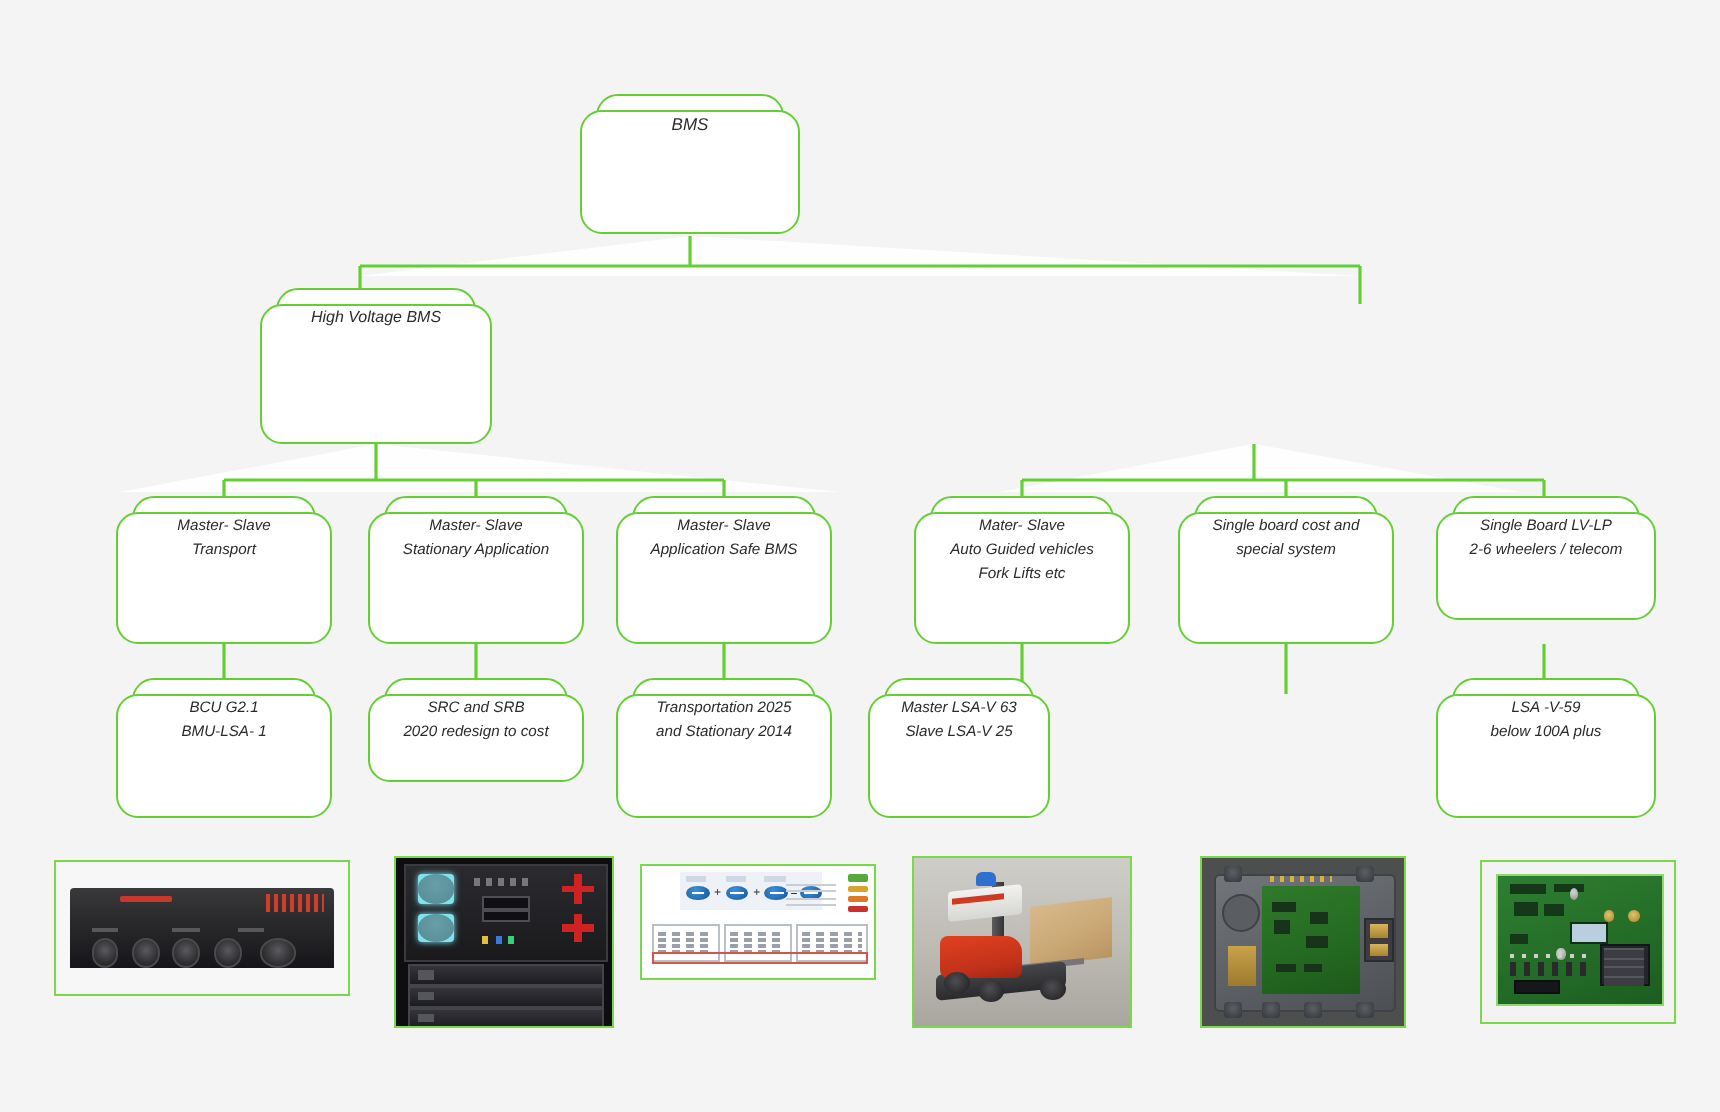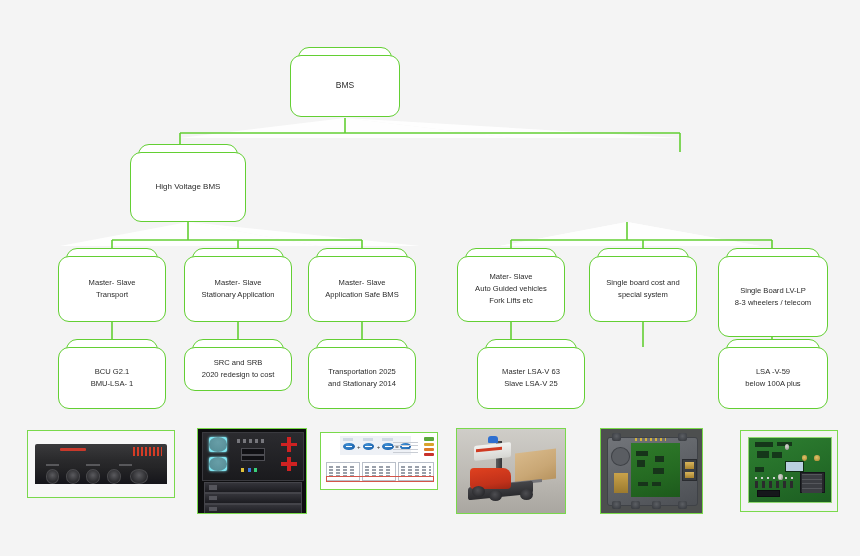--- a/index.html
+++ b/index.html
@@ -43,21 +43,22 @@
   .node .sheet.back2 {
     left: 8px; top: -8px; right: 8px; bottom: 8px;
     z-index: 1;
   }
   .node .sheet.front {
     left: 0; top: 0; right: 0; bottom: 0;
     z-index: 3;
     display: flex;
     flex-direction: column;
     align-items: center;
-    justify-content: center;
+    justify-content: flex-start;
+    font-style: italic;
   }
   .node .label {
     color: #2b2b2b;
     text-align: center;
     line-height: 1.55;
     white-space: nowrap;
   }
   .node.lvl1 .label { font-size: 8.5px; }
   .node.lvl2 .label { font-size: 8px; }
   .node.lvl3 .label { font-size: 7.6px; }
@@ -416,25 +417,25 @@
   </div>
 
   <div class="node lvl3" style="left:589px; top:256px; width:108px; height:66px;">
     <div class="sheet back2"></div>
     <div class="sheet front">
       <div class="label">Single board cost and</div>
       <div class="label">special system</div>
     </div>
   </div>
 
-  <div class="node lvl3" style="left:718px; top:256px; width:110px; height:81px;">
+  <div class="node lvl3" style="left:718px; top:256px; width:110px; height:54px;">
     <div class="sheet back2"></div>
     <div class="sheet front">
       <div class="label">Single Board LV-LP</div>
-      <div class="label">8-3 wheelers / telecom</div>
+      <div class="label">2-6 wheelers / telecom</div>
     </div>
   </div>
 
   <div class="node lvl4" style="left:58px; top:347px; width:108px; height:62px;">
     <div class="sheet back2"></div>
     <div class="sheet front">
       <div class="label">BCU G2.1</div>
       <div class="label">BMU-LSA- 1</div>
     </div>
   </div>
@@ -448,21 +449,21 @@
   </div>
 
   <div class="node lvl4" style="left:308px; top:347px; width:108px; height:62px;">
     <div class="sheet back2"></div>
     <div class="sheet front">
       <div class="label">Transportation  2025</div>
       <div class="label">and  Stationary 2014</div>
     </div>
   </div>
 
-  <div class="node lvl4" style="left:477px; top:347px; width:108px; height:62px;">
+  <div class="node lvl4" style="left:434px; top:347px; width:91px; height:62px;">
     <div class="sheet back2"></div>
     <div class="sheet front">
       <div class="label">Master LSA-V 63</div>
       <div class="label">Slave LSA-V 25</div>
     </div>
   </div>
 
 
   <div class="node lvl4" style="left:718px; top:347px; width:110px; height:62px;">
     <div class="sheet back2"></div>

